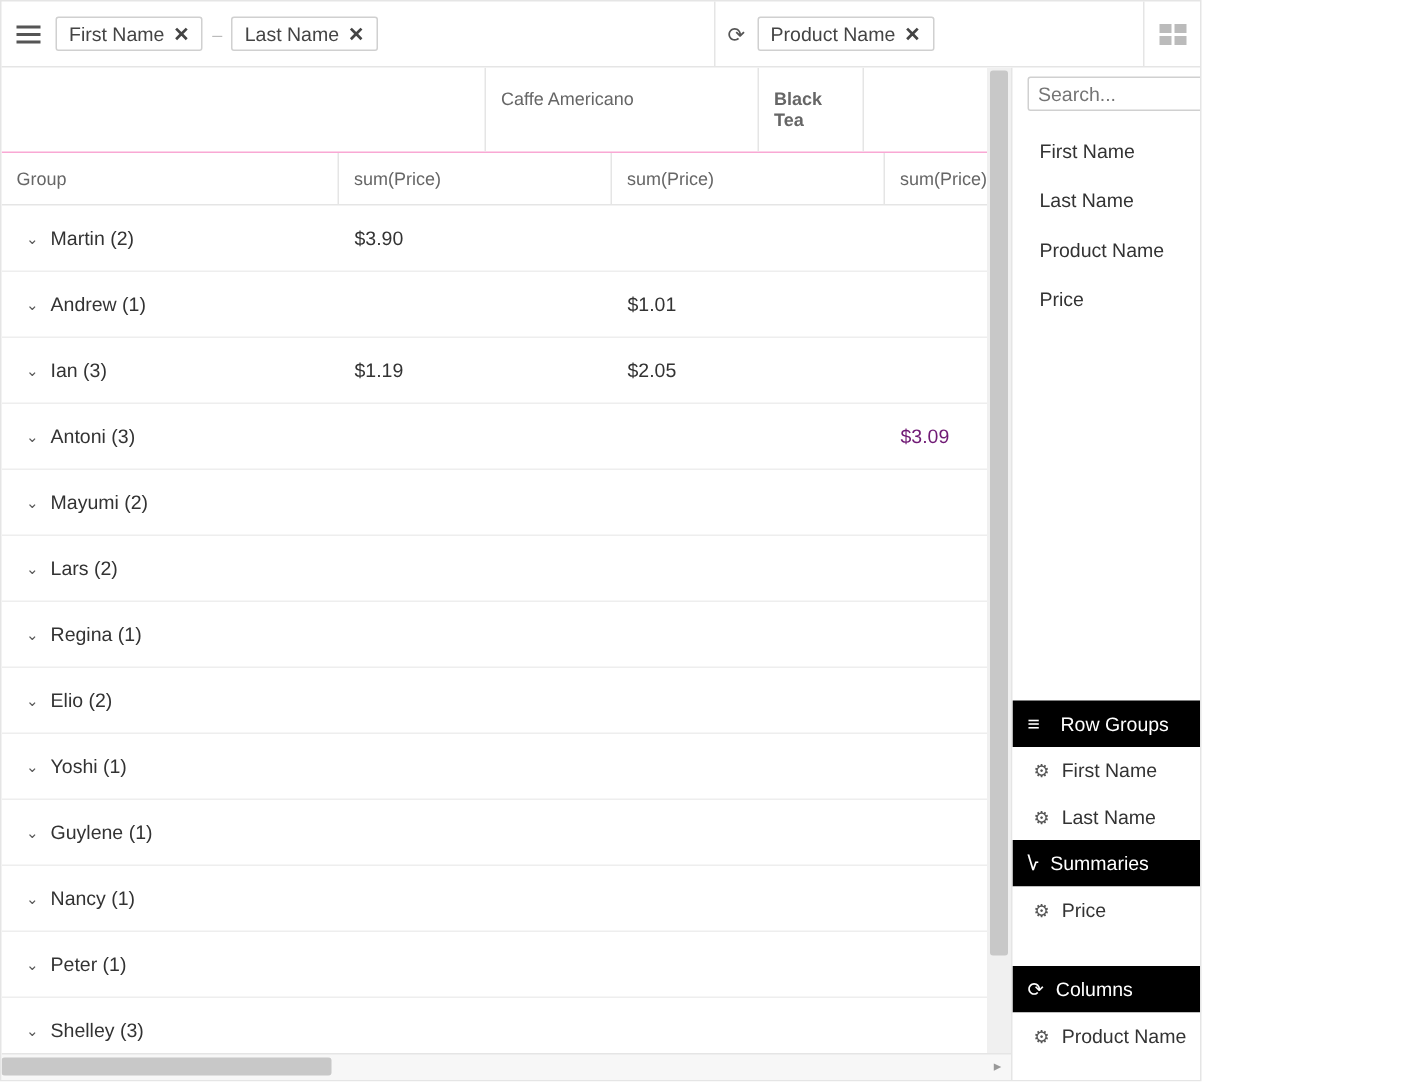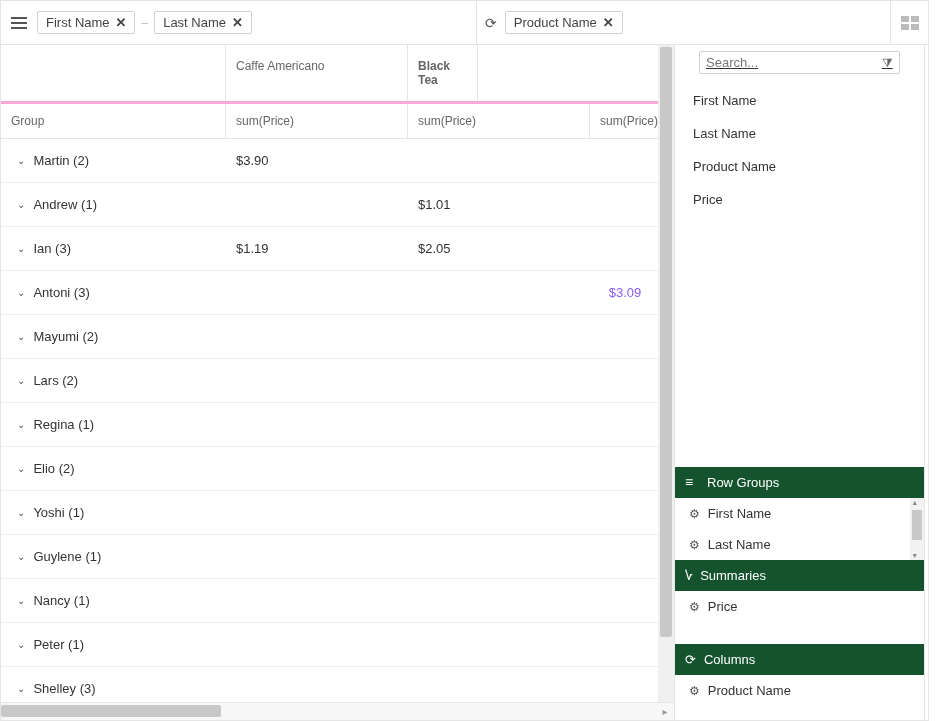--- a/index.html
+++ b/index.html
@@ -1,18 +1,18 @@
 <!DOCTYPE html>
 <html><head>
 <meta charset="utf-8">
 <style>
 * { box-sizing: border-box; margin: 0; padding: 0; }
 body { font-family: -apple-system, BlinkMacSystemFont, "Segoe UI", Arial, sans-serif; font-size: 13px; color: #333; background: #fff; width: 949px; height: 721px; overflow: hidden; position: relative; }
 
-.container { display: flex; flex-direction: column; width: 929px; height: 721px; border: 1px solid #e5e5e5; }
+.container { display: flex; flex-direction: column; width: 801px; height: 721px; border: 1px solid #e5e5e5; }
 
 
 .topbar { display: flex; height: 44px; border-bottom: 1px solid #e5e5e5; }
 .topbar-left { display: flex; align-items: center; padding: 0 8px; gap: 6px; flex: 0 0 476px; border-right: 1px solid #e5e5e5; }
 .topbar-mid { display: flex; align-items: center; padding: 0 8px; gap: 8px; flex: 1; }
 .topbar-right { width: 38px; border-left: 1px solid #e5e5e5; display:flex; align-items:center; justify-content:center; }
 
 .burger-icon { width:16px; height:12px; display:inline-flex; flex-direction:column; justify-content:space-between; margin:0 4px 0 2px; }
 .burger-icon span { display:block; height:2px; background:#555; }
 
@@ -26,61 +26,61 @@
 .app-icon { width:18px; height:14px; position:relative; }
 .app-icon::before { content:""; position:absolute; left:0; top:0; width:8px; height:6px; background:#bbb; box-shadow: 10px 0 #bbb, 0 8px #bbb, 10px 8px #bbb; }
 
 
 .main { display:flex; flex:1; overflow:hidden; }
 .grid-area { flex:0 0 674px; display:flex; flex-direction:column; border-right:1px solid #e5e5e5; overflow:hidden; position:relative; }
 .sidepanel { flex:1; display:flex; flex-direction:column; border-right:1px solid #e5e5e5; }
 .tabs-rail { width:38px; display:flex; flex-direction:column; align-items:center; }
 
 
-.colheaders { display:flex; border-bottom:3px solid #f9a8d4; }
+.colheaders { display:flex; border-bottom:1px solid #f9a8d4;justify-content:center; }
 .colheaders .ch { padding:14px 10px; color:#666; font-size:12px; border-right:1px solid #e5e5e5; }
 .ch-group { flex:0 0 225px; display:flex; align-items:flex-end; padding-bottom:10px; }
 .ch-col { flex:0 0 182px; }
 .ch-col3 { flex:0 0 70px;font-weight:bold; }
 
 .subheaders { display:flex; border-bottom:1px solid #e5e5e5;align-items:center; }
 .subheaders .sh { padding:10px 10px; color:#666; font-size:12px; border-right:1px solid #e5e5e5; }
 .sh-group { flex:0 0 225px; }
 .sh-col { flex:0 0 182px; }
 .sh-col3 { flex:0 0 70px; }
 
 
 .rows { flex:1; overflow-y:auto; overflow-x:hidden; }
 .row { display:flex; align-items:center; height:44px; border-bottom:1px solid #eee; }
 .row .cell-group { flex:0 0 225px; display:flex; align-items:center; padding-left:16px; gap:8px; }
 .row .cell { flex:0 0 182px; padding:0 10px; color:#333; }
-.row .cell3 { flex:0 0 70px; padding:0 10px; color:#8b5cf6;text-align:center; }
+.row .cell3 { flex:0 0 70px; padding:0 10px; color:#701a75; }
 .chev { font-size:10px; color:#555; }
 
 
 .hscroll { height:18px; border-top:1px solid #e5e5e5; position:relative; background:#f7f7f7; }
 .hscroll .thumb { position:absolute; left:0; top:2px; height:12px; width:220px; background:#c8c8c8; border-radius:2px; }
 .hscroll .arrow-l, .hscroll .arrow-r { position:absolute; top:2px; width:14px; height:12px; color:#999; font-size:10px; display:flex;align-items:center;justify-content:center;}
 .hscroll .arrow-l { left:-2px; }
 .hscroll .arrow-r { right:2px; }
 
 
 .vscroll { position:absolute; right:0; top:0; width:16px; bottom:18px; background:#f0f0f0; }
 .vscroll .vthumb { position:absolute; left:2px; top:2px; width:12px; height:590px; background:#c8c8c8; border-radius:2px; }
 
 
-.searchwrap { padding:6px 24px;text-decoration:underline; }
+.searchwrap { padding:6px 10px; }
 .searchbox { display:flex; align-items:center; border:1px solid #d0d0d0; padding:3px 6px; border-radius:2px; }
 .searchbox input { border:none; outline:none; flex:1; font-size:13px; color:#666; }
 .funnel { font-size:12px; color:#666; }
 
 .collist { padding:4px 0; }
 .collist .citem { padding:9px 18px; color:#333; cursor:pointer; }
 
-.section-head { background:#14532d; color:#fff; padding:8px 10px; display:flex; align-items:center; gap:8px; font-size:13px; }
+.section-head { background:#000000; color:#fff; padding:8px 10px; display:flex; align-items:center; gap:8px; font-size:13px; }
 .section-body { background:#fff; }
 .section-body .sitem { padding:8px 14px; display:flex; align-items:center; gap:8px; color:#333; position:relative; }
 .mini-scroll { position:absolute; right:0; top:0; bottom:0; width:14px; background:#f2f2f2; }
 .mini-scroll::before { content:""; position:absolute; left:2px; top:12px; width:10px; height:30px; background:#c8c8c8; }
 .mini-scroll .ar { position:absolute; left:3px; font-size:8px; color:#888; }
 
 .gear { font-size:12px; color:#555; }
 
 
 .rail-item { writing-mode: vertical-rl; text-orientation: mixed; padding:12px 4px; color:#666; font-size:12px; display:flex; align-items:center; gap:6px; }

